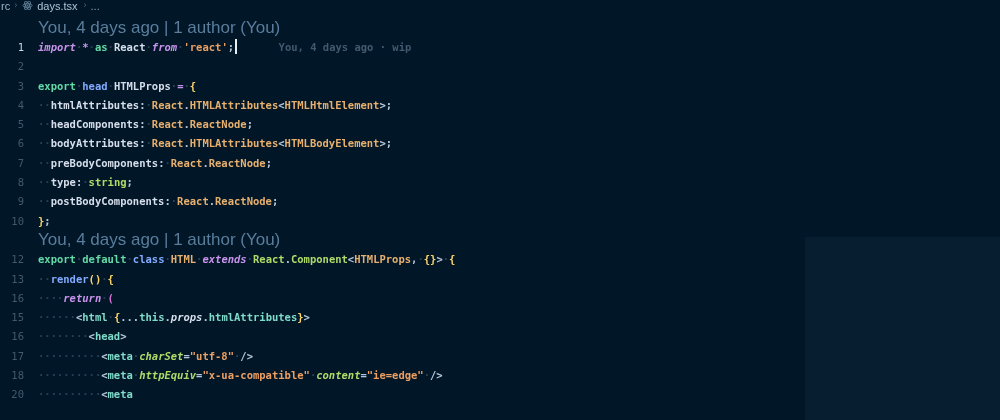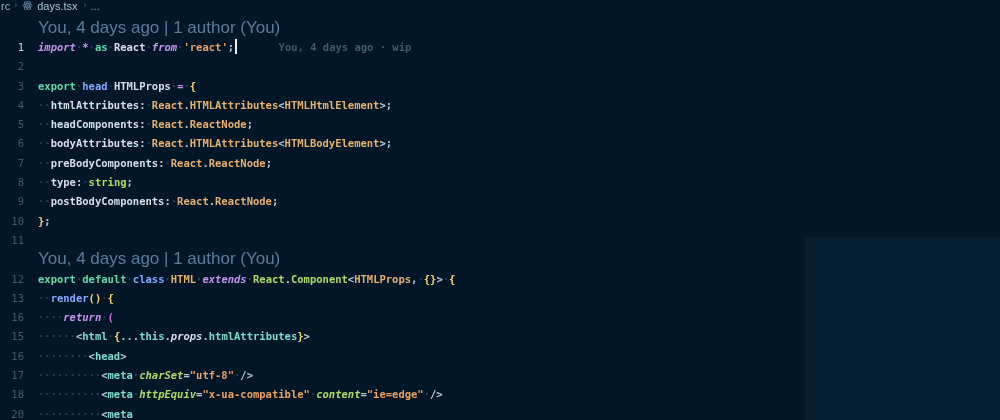--- a/index.html
+++ b/index.html
@@ -81,21 +81,20 @@
       <div class="row"><span class="gutter active">1</span><span class="content"><span class="t-ki">import</span><span class="t-ws">·</span><span class="t-op">*</span><span class="t-ws">·</span><span class="t-kg">as</span><span class="t-ws">·</span><span class="t-d">React</span><span class="t-ws">·</span><span class="t-ki">from</span><span class="t-ws">·</span><span class="t-or">'react'</span><span class="t-p">;</span><span class="cursor"></span><span class="blame">You, 4 days ago · wip</span></span></div>
       <div class="row"><span class="gutter">2</span><span class="content"></span></div>
       <div class="row"><span class="gutter">3</span><span class="content"><span class="t-kg">export</span><span class="t-ws">·</span><span class="t-kb">head</span><span class="t-ws">·</span><span class="t-d">HTMLProps</span><span class="t-ws">·</span><span class="t-op">=</span><span class="t-ws">·</span><span class="t-g1">{</span></span></div>
       <div class="row"><span class="gutter">4</span><span class="content"><span class="t-ws">··</span><span class="t-d">htmlAttributes</span><span class="t-p">:</span><span class="t-ws">·</span><span class="t-ty">React</span><span class="t-p">.</span><span class="t-ty">HTMLAttributes</span><span class="t-p">&lt;</span><span class="t-ty">HTMLHtmlElement</span><span class="t-p">&gt;</span><span class="t-p">;</span></span></div>
       <div class="row"><span class="gutter">5</span><span class="content"><span class="t-ws">··</span><span class="t-d">headComponents</span><span class="t-p">:</span><span class="t-ws">·</span><span class="t-ty">React</span><span class="t-p">.</span><span class="t-ty">ReactNode</span><span class="t-p">;</span></span></div>
       <div class="row"><span class="gutter">6</span><span class="content"><span class="t-ws">··</span><span class="t-d">bodyAttributes</span><span class="t-p">:</span><span class="t-ws">·</span><span class="t-ty">React</span><span class="t-p">.</span><span class="t-ty">HTMLAttributes</span><span class="t-p">&lt;</span><span class="t-ty">HTMLBodyElement</span><span class="t-p">&gt;</span><span class="t-p">;</span></span></div>
       <div class="row"><span class="gutter">7</span><span class="content"><span class="t-ws">··</span><span class="t-d">preBodyComponents</span><span class="t-p">:</span><span class="t-ws">·</span><span class="t-ty">React</span><span class="t-p">.</span><span class="t-ty">ReactNode</span><span class="t-p">;</span></span></div>
       <div class="row"><span class="gutter">8</span><span class="content"><span class="t-ws">··</span><span class="t-d">type</span><span class="t-p">:</span><span class="t-ws">·</span><span class="t-lg">string</span><span class="t-p">;</span></span></div>
       <div class="row"><span class="gutter">9</span><span class="content"><span class="t-ws">··</span><span class="t-d">postBodyComponents</span><span class="t-p">:</span><span class="t-ws">·</span><span class="t-ty">React</span><span class="t-p">.</span><span class="t-ty">ReactNode</span><span class="t-p">;</span></span></div>
       <div class="row"><span class="gutter">10</span><span class="content"><span class="t-g1">}</span><span class="t-p">;</span></span></div>
-      <div class="row"><span class="gutter">11</span><span class="content"></span></div>
       <div class="row"><span class="gutter"></span><span class="lens">You, 4 days ago | 1 author (You)</span></div>
       <div class="row"><span class="gutter">12</span><span class="content"><span class="t-kg">export</span><span class="t-ws">·</span><span class="t-kg">default</span><span class="t-ws">·</span><span class="t-kb">class</span><span class="t-ws">·</span><span class="t-ty">HTML</span><span class="t-ws">·</span><span class="t-ki">extends</span><span class="t-ws">·</span><span class="t-lg">React</span><span class="t-p">.</span><span class="t-lg">Component</span><span class="t-p">&lt;</span><span class="t-ty">HTMLProps</span><span class="t-p">,</span><span class="t-ws">·</span><span class="t-g1">{}</span><span class="t-p">&gt;</span><span class="t-ws">·</span><span class="t-g1">{</span></span></div>
       <div class="row"><span class="gutter">13</span><span class="content"><span class="t-ws">··</span><span class="t-kb">render</span><span class="t-g1">()</span><span class="t-ws">·</span><span class="t-g1">{</span></span></div>
       <div class="row"><span class="gutter">16</span><span class="content"><span class="t-ws">····</span><span class="t-ki">return</span><span class="t-ws">·</span><span class="t-g2">(</span></span></div>
       <div class="row"><span class="gutter">15</span><span class="content"><span class="t-ws">······</span><span class="t-p">&lt;</span><span class="t-tl">html</span><span class="t-ws">·</span><span class="t-g1">{</span><span class="t-p">...</span><span class="t-tl">this</span><span class="t-p">.</span><span class="t-it">props</span><span class="t-p">.</span><span class="t-tl">htmlAttributes</span><span class="t-g1">}</span><span class="t-p">&gt;</span></span></div>
       <div class="row"><span class="gutter">16</span><span class="content"><span class="t-ws">········</span><span class="t-p">&lt;</span><span class="t-tl">head</span><span class="t-p">&gt;</span></span></div>
       <div class="row"><span class="gutter">17</span><span class="content"><span class="t-ws">··········</span><span class="t-p">&lt;</span><span class="t-tl">meta</span><span class="t-ws">·</span><span class="t-lgi">charSet</span><span class="t-p">=</span><span class="t-or">"utf-8"</span><span class="t-ws">·</span><span class="t-p">/&gt;</span></span></div>
       <div class="row"><span class="gutter">18</span><span class="content"><span class="t-ws">··········</span><span class="t-p">&lt;</span><span class="t-tl">meta</span><span class="t-ws">·</span><span class="t-lgi">httpEquiv</span><span class="t-p">=</span><span class="t-or">"x-ua-compatible"</span><span class="t-ws">·</span><span class="t-lgi">content</span><span class="t-p">=</span><span class="t-or">"ie=edge"</span><span class="t-ws">·</span><span class="t-p">/&gt;</span></span></div>
       <div class="row"><span class="gutter">20</span><span class="content"><span class="t-ws">··········</span><span class="t-p">&lt;</span><span class="t-tl">meta</span></span></div>
     </div>

